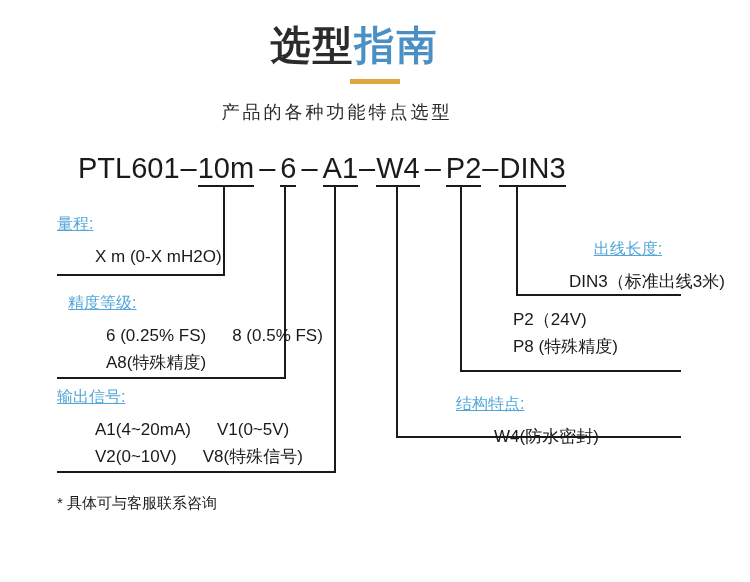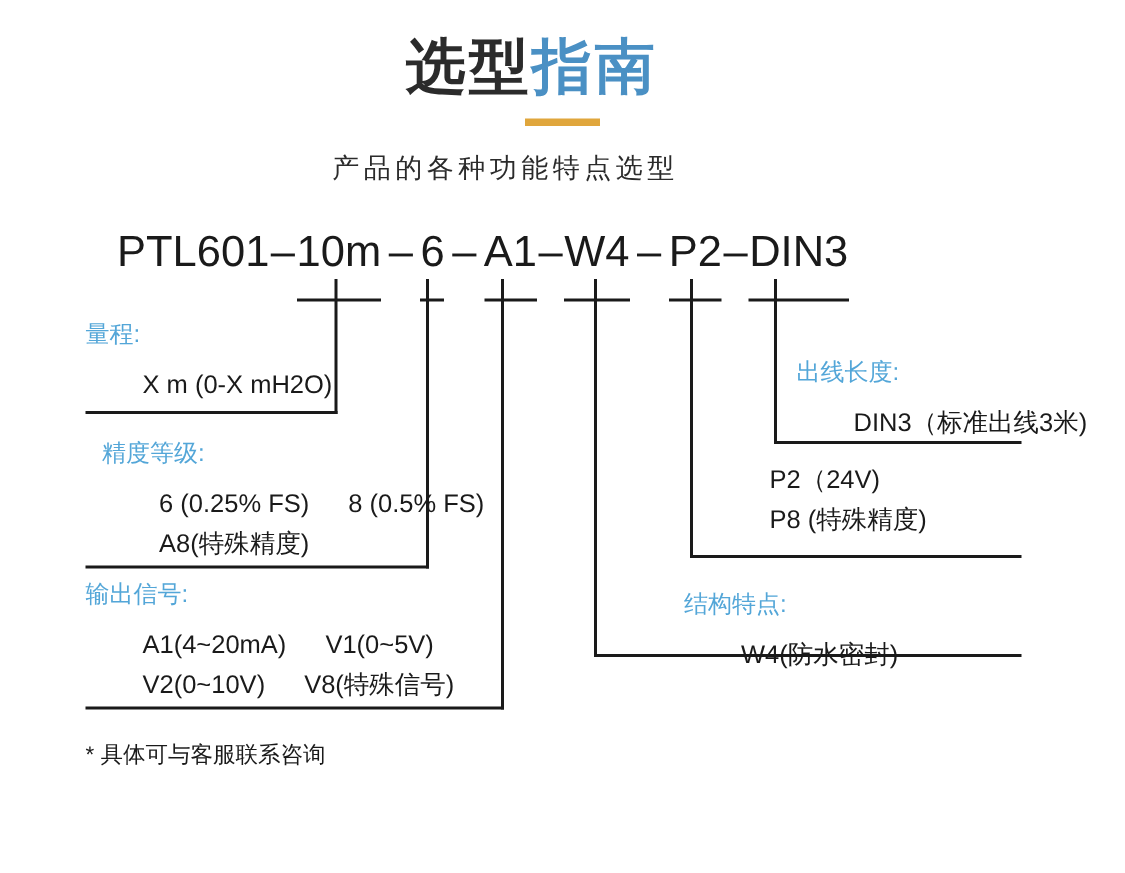--- a/index.html
+++ b/index.html
@@ -63,21 +63,21 @@
     left: 78px;
     top: 150px;
     font-size: 29px;
     line-height: 36px;
     white-space: nowrap;
     color: #1a1a1a;
     letter-spacing: 0px;
   }
   .model-line .seg {
     border-bottom: 2px solid #1a1a1a;
-    padding-bottom: 15px;
+    padding-bottom: 1px;
     text-align: center;
   }
   .model-line .sep {
     padding: 0 1px;
   }
   .model-line .sep-wide {
     padding: 0 5px;
   }
 
   
@@ -95,20 +95,21 @@
   
   .block {
     position: absolute;
     white-space: nowrap;
   }
   .block .head {
     color: #53a6d8;
     font-size: 16px;
     line-height: 24px;
     margin-bottom: 7px;
+    text-decoration: underline;
   }
   .block .row {
     color: #1a1a1a;
     font-size: 17px;
     line-height: 27px;
     margin-left: 38px;
   }
   .block .gap-m { display: inline-block; width: 26px; }
 
   .footnote {
@@ -173,21 +174,21 @@
   <div class="block" style="left:57px; top:385px;">
     <div class="head">输出信号:</div>
     <div class="row">
       <span>A1(4~20mA)</span><span class="gap-m"></span><span>V1(0~5V)</span>
     </div>
     <div class="row">
       <span>V2(0~10V)</span><span class="gap-m"></span><span>V8(特殊信号)</span>
     </div>
   </div>
 
-  <div class="block" style="left:531px; top:237px;">
+  <div class="block" style="left:531px; top:237px;text-align:center;">
     <div class="head">出线长度:</div>
     <div class="row">
       <span>DIN3（标准出线3米)</span>
     </div>
   </div>
 
   <div class="block" style="left:475px; top:306px;">
     <div class="row">
       <span>P2（24V)</span>
     </div>

